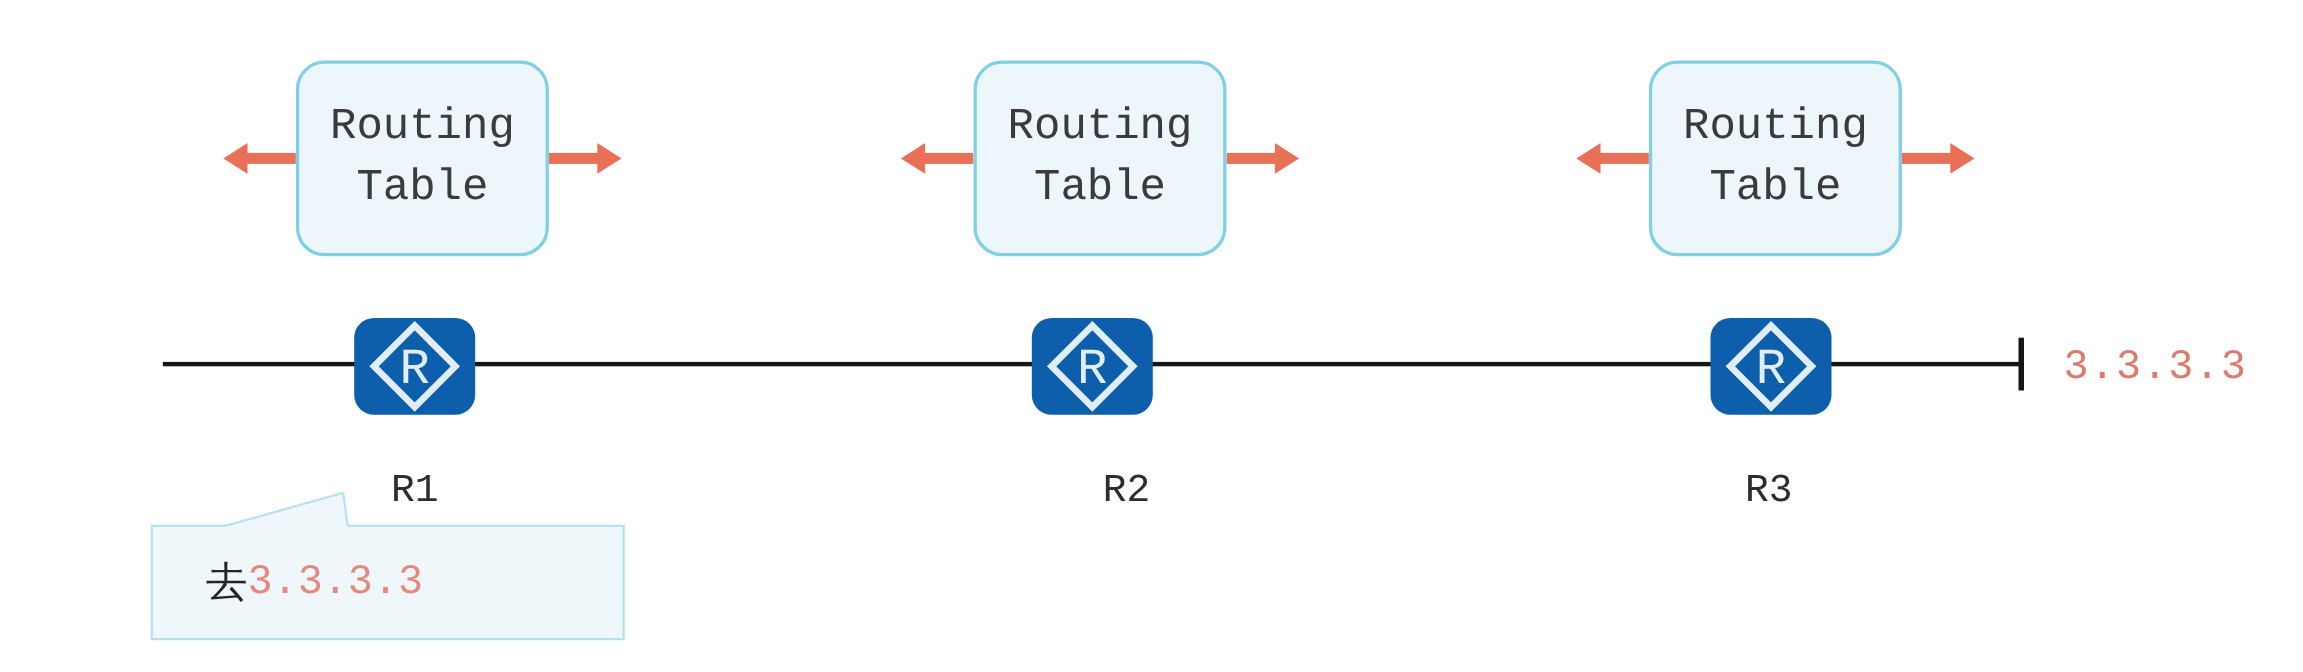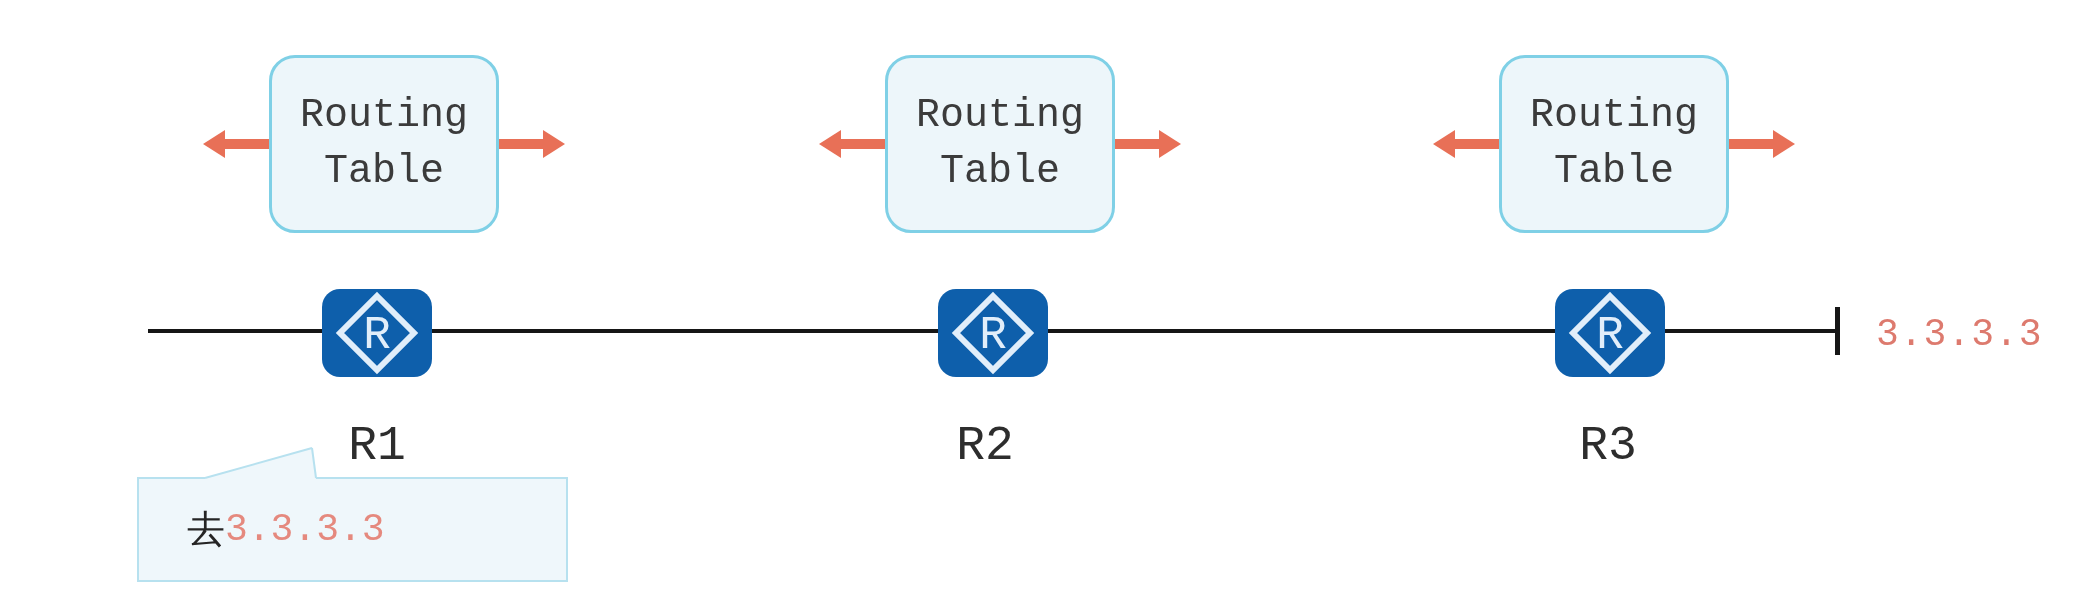--- a/index.html
+++ b/index.html
@@ -15,21 +15,21 @@
   .rt-box{
     position:absolute;top:55px;width:230px;height:178px;box-sizing:border-box;
     border:3px solid #7fd0e6;border-radius:26px;background:#edf6fa;
     display:flex;flex-direction:column;align-items:center;justify-content:center;
     color:#3b3b3b;font-size:40px;line-height:56px;
   }
   .arrow{position:absolute;top:128px;width:68px;height:32px;}
   
   .router{position:absolute;top:289px;width:110px;height:88px;background:#0e5fab;border-radius:18px;}
   .router svg{display:block;width:110px;height:88px;}
-  .node-label{position:absolute;top:425px;width:120px;text-align:center;font-size:48px;line-height:42px;color:#2d2d2d;}
+  .node-label{position:absolute;top:425px;width:120px;text-align:center;font-size:36px;line-height:42px;color:#2d2d2d;}
   
   .bubble{
     position:absolute;left:137px;top:477px;width:431px;height:105px;box-sizing:border-box;
     background:#eff7fb;border:2px solid #b7e1ef;
     display:flex;align-items:center;padding-left:48px;
     font-size:38px;color:#252525;white-space:nowrap;
   }
   .bubble .ip{color:#e5897e;}
   .tail{position:absolute;left:200px;top:444px;width:122px;height:44px;}
 </style>
@@ -73,21 +73,21 @@
   <svg class="arrow" style="left:1115px" viewBox="0 0 68 32">
     <rect x="0" y="11" width="46" height="10" fill="#e87057"></rect>
     <polygon points="44,2 44,30 66,16" fill="#e87057"></polygon>
   </svg>
   <div class="router" style="left:938px">
     <svg viewBox="0 0 110 88">
       <polygon points="55,7 92,44 55,81 18,44" fill="none" stroke="#e1eefa" stroke-width="6"></polygon>
       <text x="55" y="59" font-size="46" fill="#e1eefa" text-anchor="middle" font-family="Liberation Mono, monospace">R</text>
     </svg>
   </div>
-  <div class="node-label" style="left:925px">R2</div>
+  <div class="node-label" style="left:964px">R2</div>
 
   <div class="rt-box" style="left:1499px">
     <div>Routing</div>
     <div>Table</div>
   </div>
   <svg class="arrow" style="left:1431px" viewBox="0 0 68 32">
     <rect x="22" y="11" width="46" height="10" fill="#e87057"></rect>
     <polygon points="24,2 24,30 2,16" fill="#e87057"></polygon>
   </svg>
   <svg class="arrow" style="left:1729px" viewBox="0 0 68 32">

